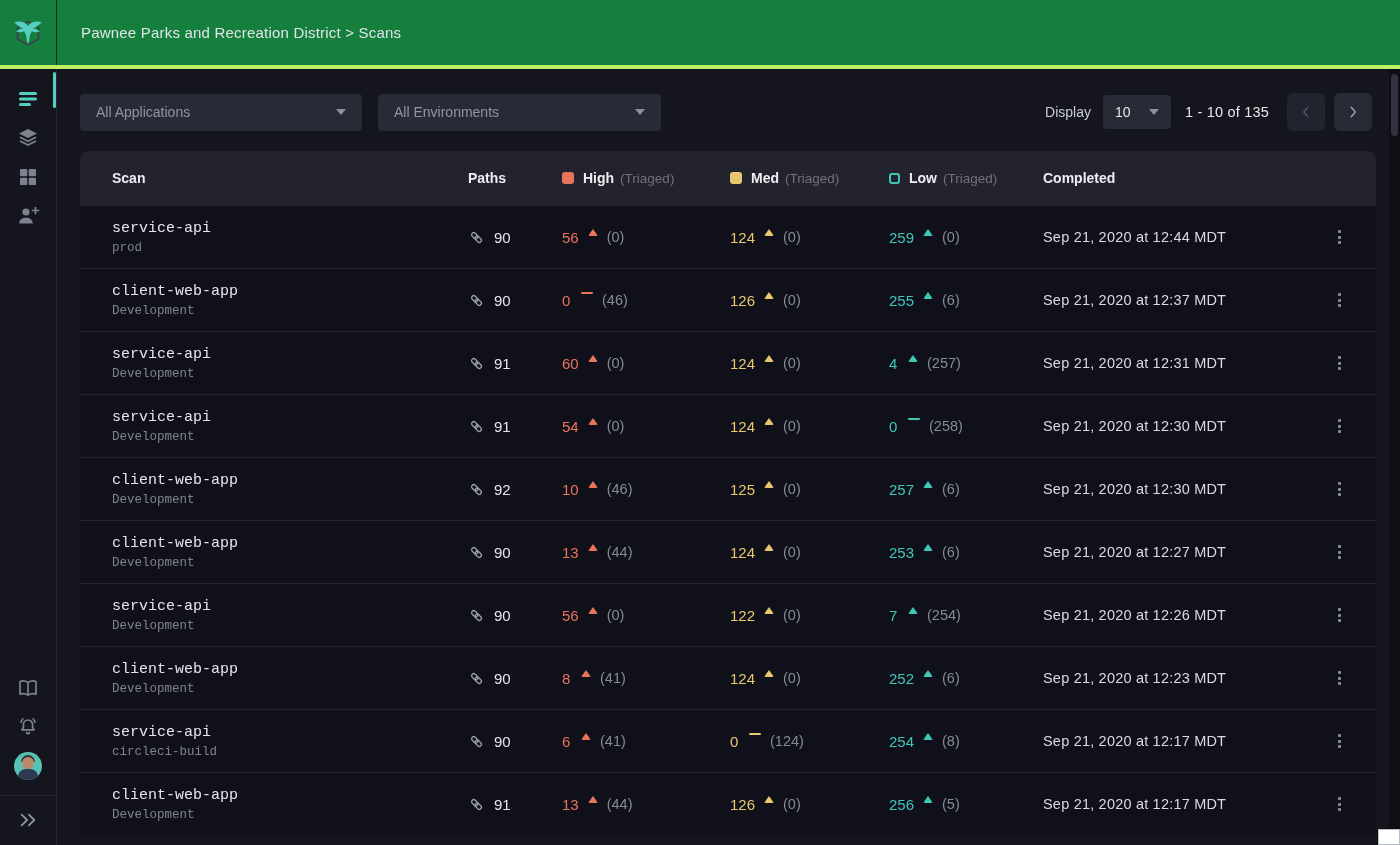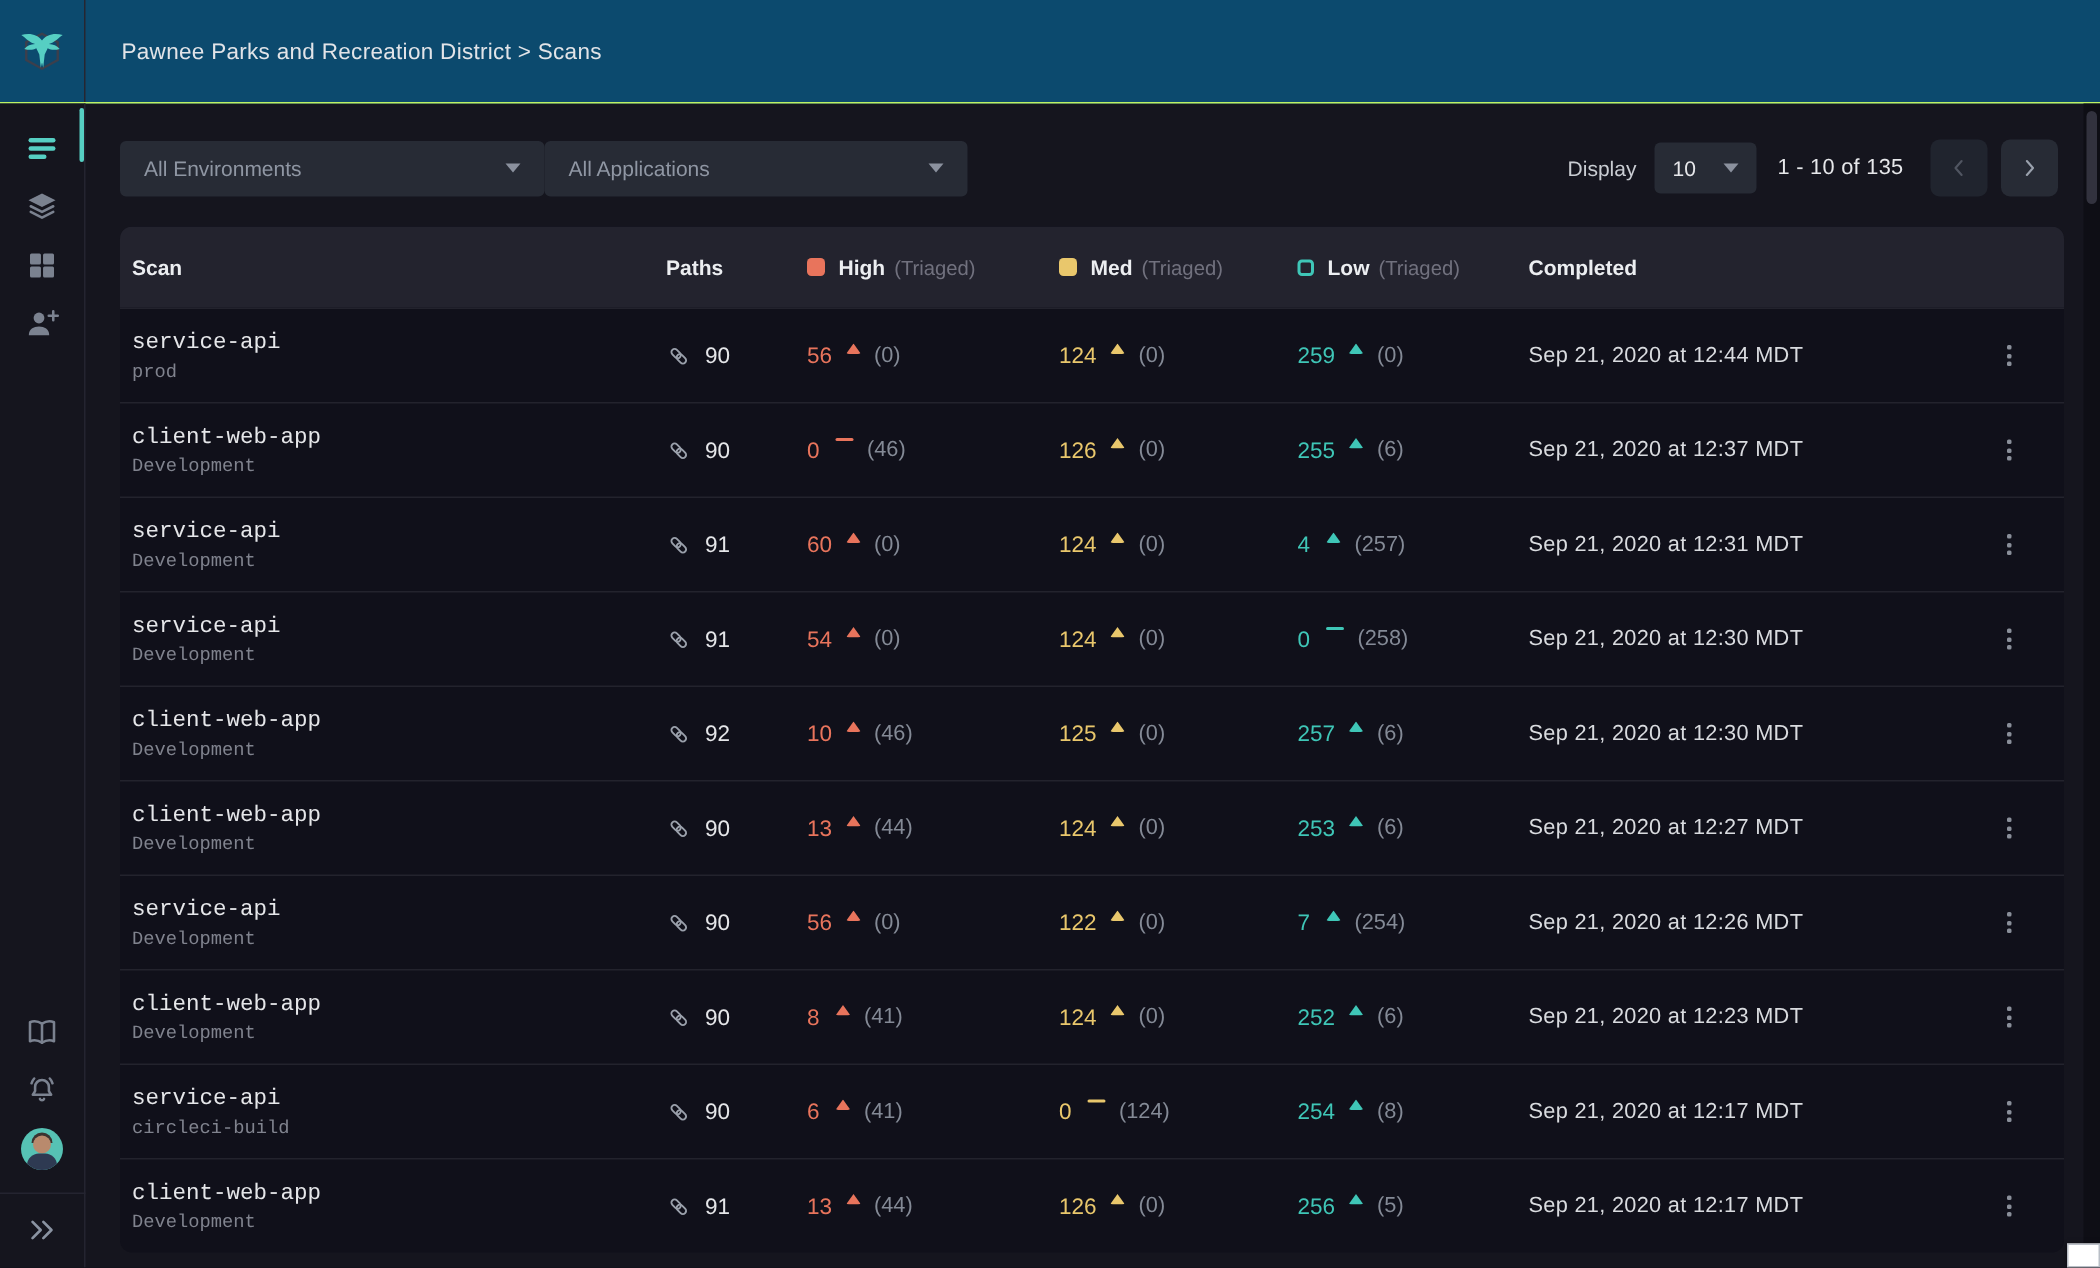--- a/index.html
+++ b/index.html
@@ -5,21 +5,21 @@
   * { margin:0; padding:0; box-sizing:border-box; }
   html,body { width:1400px; height:845px; overflow:hidden; }
   body {
     font-family:"Liberation Sans", sans-serif;
     background:#15151e; color:#e6e7ea;
     position:relative;
   }
   
   .topbar {
     position:absolute; top:0; left:0; width:1400px; height:69px;
-    background:#0c4a6e; border-bottom:1px solid #bef264;
+    background:#15803d; border-bottom:4px solid #bef264;
     display:flex; align-items:center;
   }
   .logo-cell {
     width:57px; height:100%; display:flex; align-items:center; justify-content:center;
     border-right:1px solid #262631; flex:none;
   }
   .breadcrumb { margin-left:24px; font-size:15px; color:#e2e4e8; letter-spacing:.2px; }
 
   
   .sidebar {
@@ -67,21 +67,21 @@
   .page-btn.next { background:#272b35; }
   .page-btn svg { display:block; }
 
   
   .scan-table {
     position:absolute; top:82px; left:23px; width:1296px;
     background:#10101a; border-radius:8px; overflow:hidden;
   }
   .tgrid {
     display:grid; grid-template-columns:356px 94px 168px 159px 154px 1fr 56px;
-    align-items:center; padding-left:8px;
+    align-items:center; padding-left:32px;
   }
   .thead { height:54px; background:#23232e; font-size:14px; font-weight:bold; color:#eceef1; }
   .th { display:flex; align-items:center; }
   .sq { width:12px; height:12px; border-radius:3px; margin-right:9px; flex:none; }
   .sq.high { background:var(--high,#e8745c); }
   .sq.med { background:var(--med,#e9c76c); }
   .sq.low { background:transparent; border:2px solid var(--low,#3fc6b7); width:11px; height:11px; }
   .triaged-lb { font-weight:normal; color:#71717e; margin-left:6px; font-size:13.5px; }
 
   .trow { height:63px; border-top:1px solid #23232d; cursor:pointer; }
@@ -186,26 +186,26 @@
       <svg width="22" height="18" viewBox="0 0 24 20">
         <path class="st" style="stroke:#8a93a2;stroke-width:2" d="M5 4 l6 6 -6 6 M13 4 l6 6 -6 6"></path>
       </svg>
     </div>
   </div>
 </nav>
 
 <main class="content">
 
   <div class="filterbar">
+    <div class="select app">
+      <span>All Applications</span>
+      <span class="caret-down"></span>
+    </div>
     <div class="select env">
       <span>All Environments</span>
-      <span class="caret-down"></span>
-    </div>
-    <div class="select app">
-      <span>All Applications</span>
       <span class="caret-down"></span>
     </div>
 
     <div class="pager">
       <span class="display-label">Display</span>
       <div class="select page-size">
         <span>10</span>
         <span class="caret-down"></span>
       </div>
       <span class="range-label">1 - 10 of 135</span>

